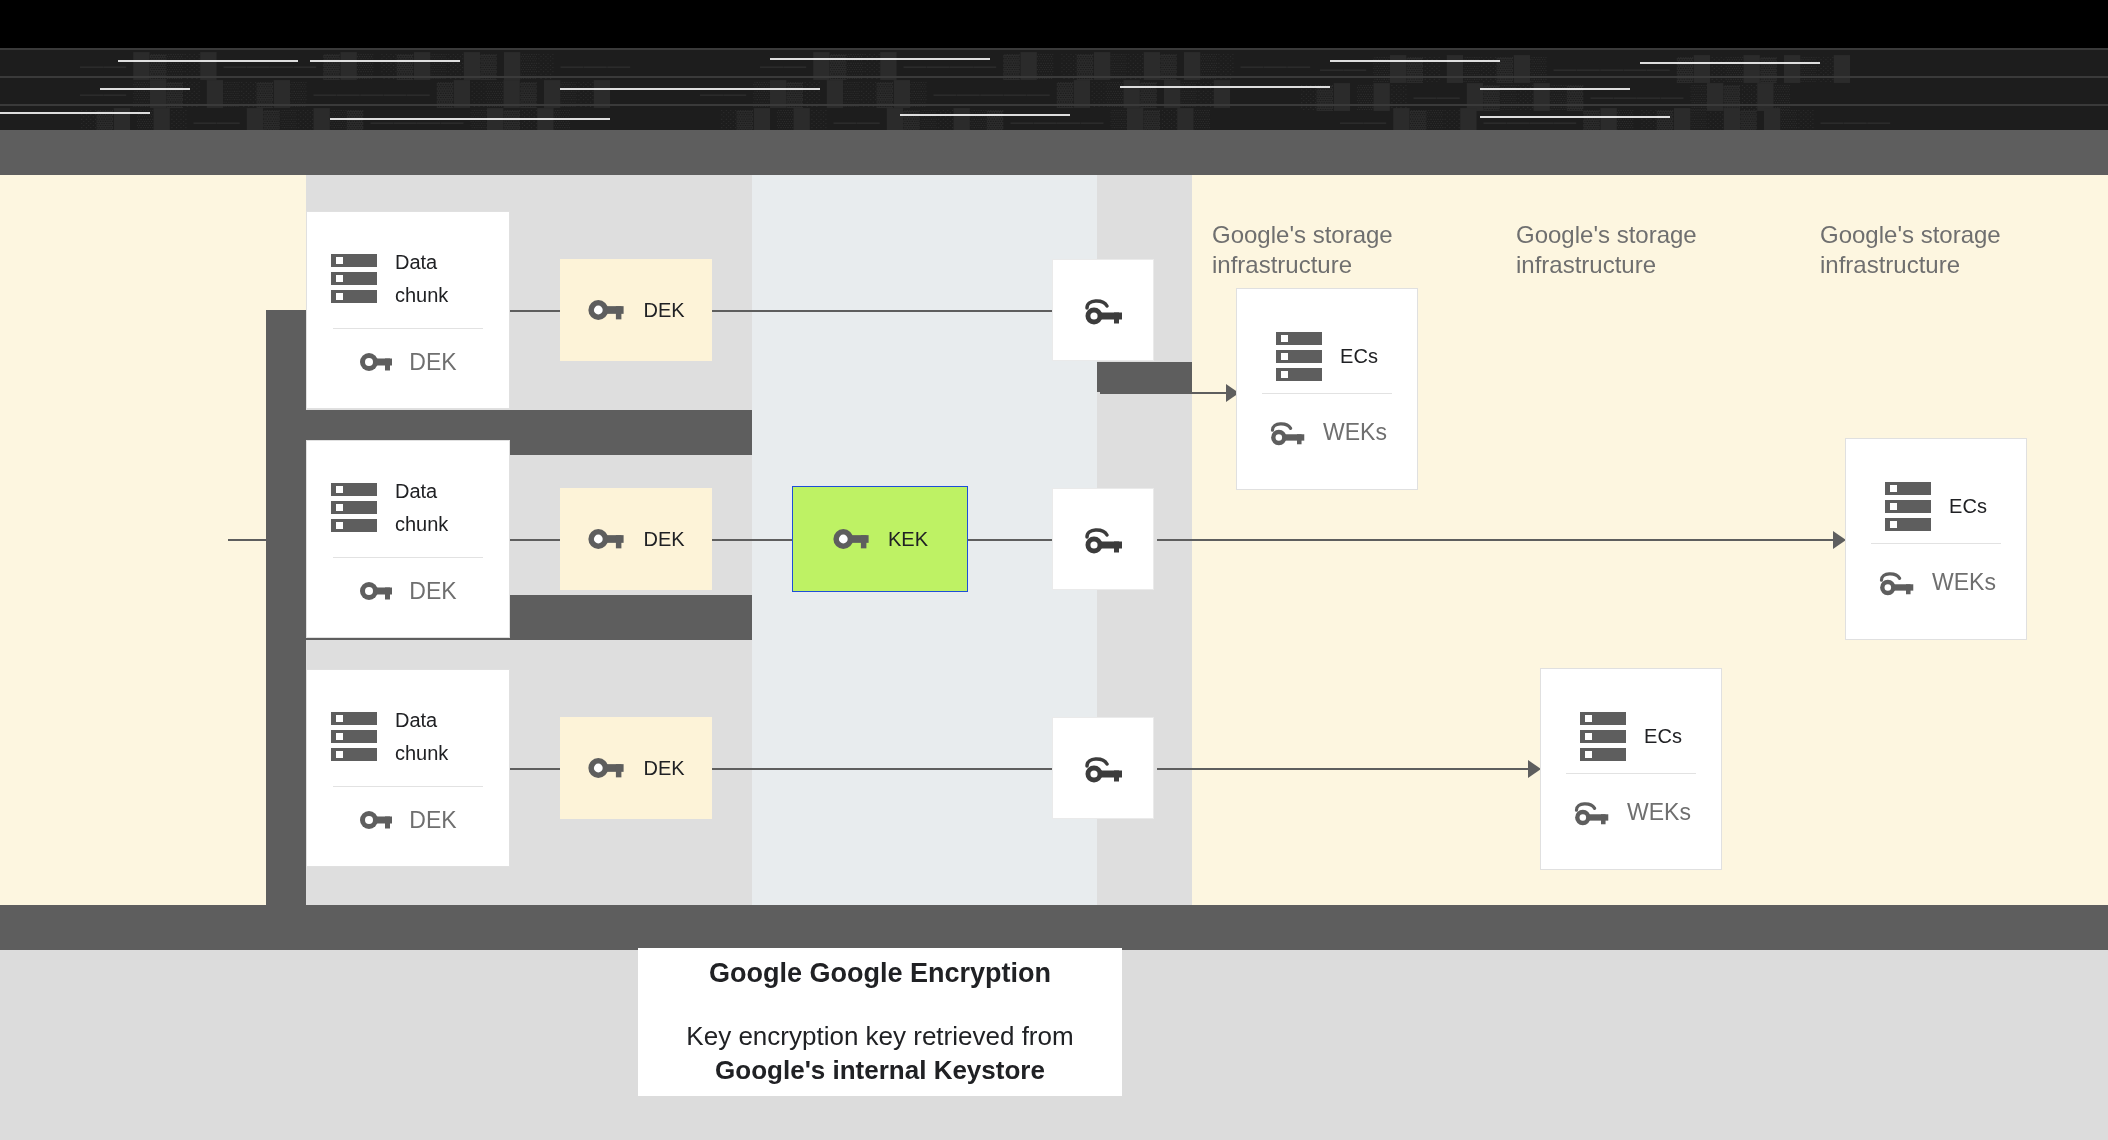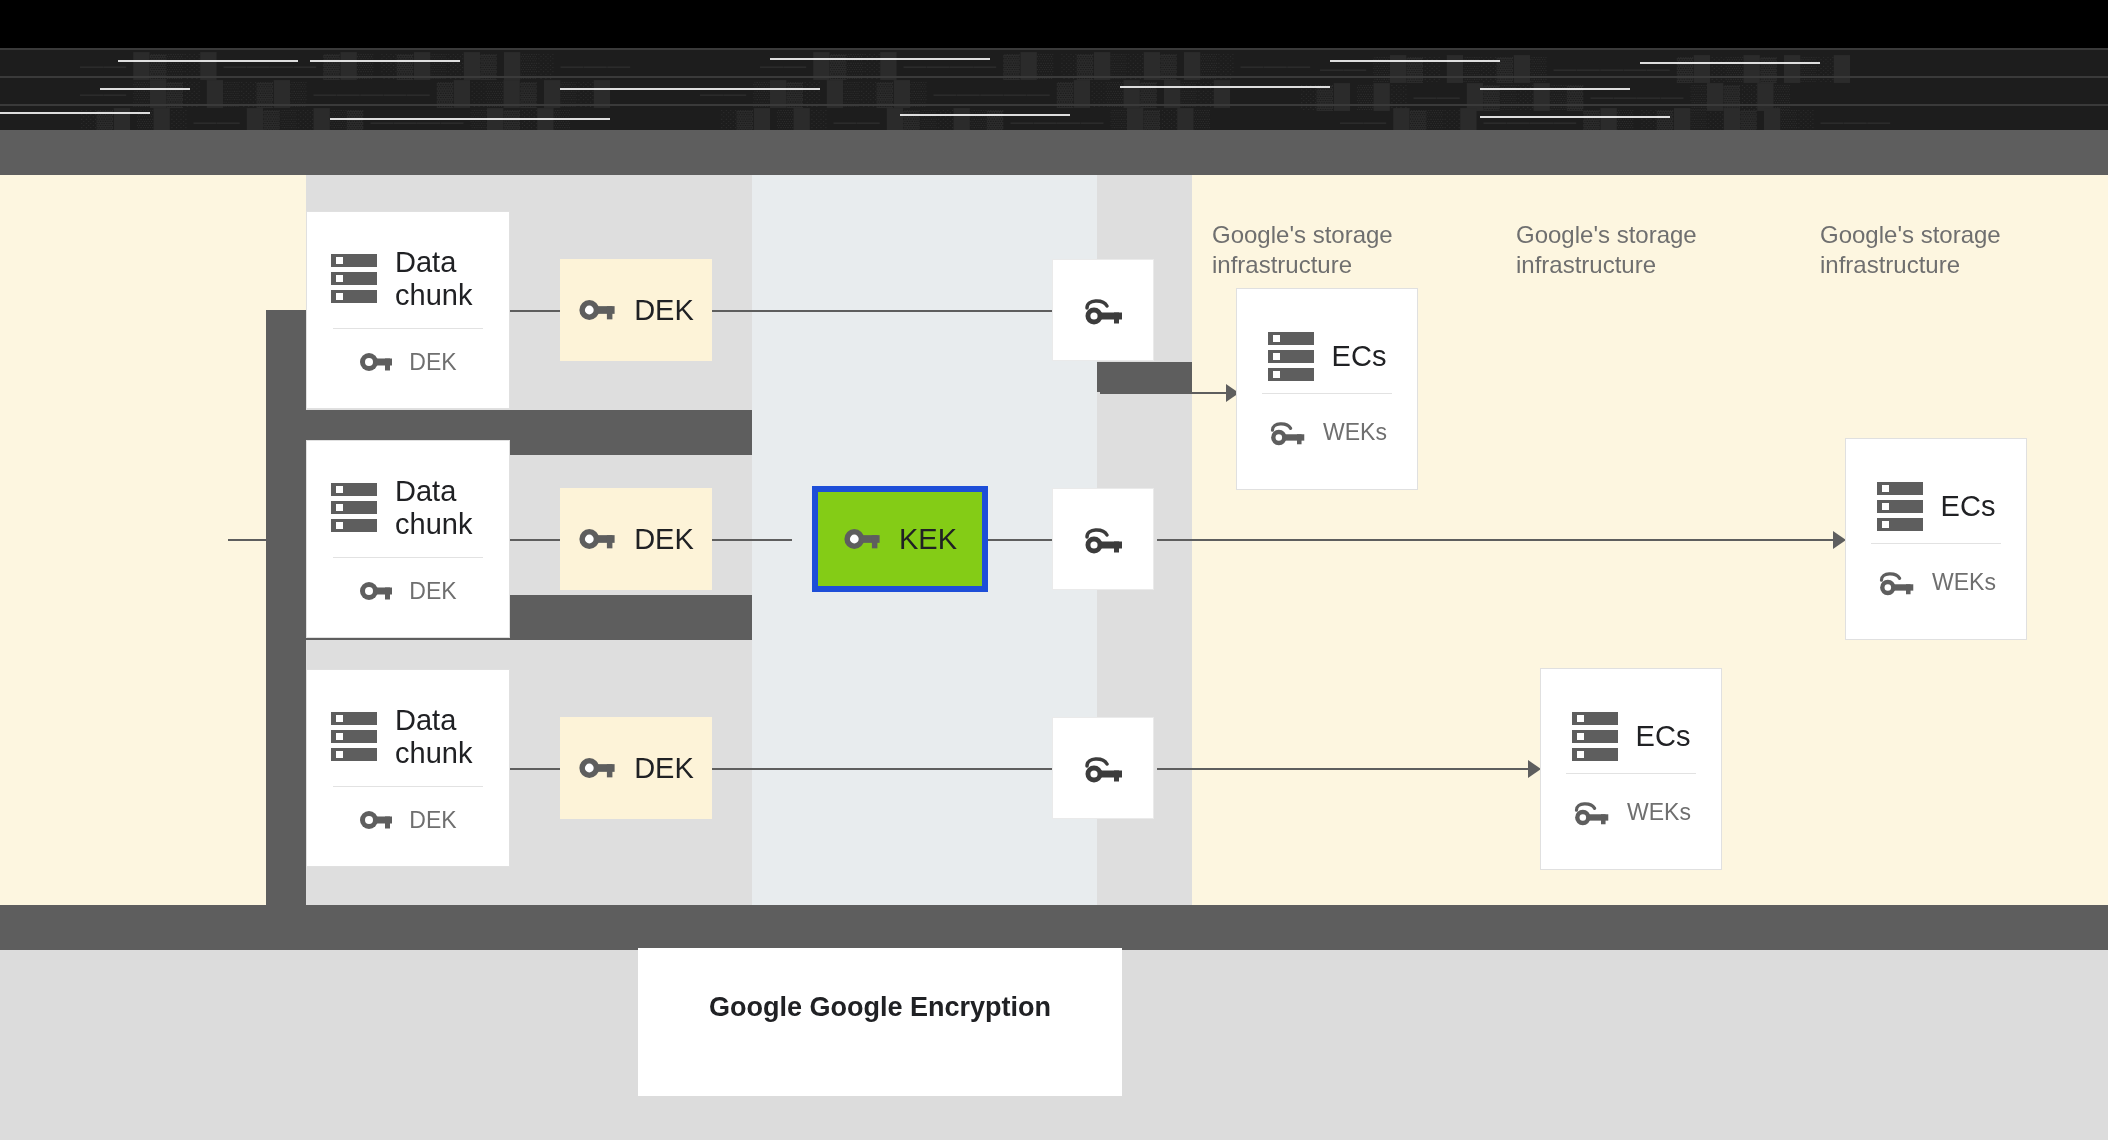--- a/index.html
+++ b/index.html
@@ -33,29 +33,29 @@
 
   
   .card {
     position:absolute; background:#ffffff; border:1px solid #e0e0e0;
     display:flex; flex-direction:column; align-items:center; justify-content:center;
   }
   .card .rowtop { display:flex; align-items:center; gap:18px; }
   .card .divider { height:1px; background:#e2e2e2; }
   .card .rowbot { display:flex; align-items:center; gap:16px; }
 
-  .lbl-dark { color:#202124; font-size:29px; line-height:33px; }
+  .lbl-dark { color:#202124; font-size:20px; line-height:33px; }
   .lbl-grey { color:#6f6f6f; font-size:23px; line-height:26px; }
 
   
   .chip {
     position:absolute; display:flex; align-items:center; justify-content:center; gap:18px;
   }
   .chip-dek { background:#fdf3d8; border:1px solid #fdf3d8; }
-  .chip-kek { background:#84cc16; border:6px solid #1d4ed8;margin-left:20px; }
+  .chip-kek { background:#bef264; border:1px solid #1d4ed8; }
   .chip-white { background:#ffffff; border:1px solid #eaeaea; }
 
   
   .svr { display:flex; flex-direction:column; gap:5px; }
   .svr i { display:block; width:46px; height:13px; background:#5e5e5e; position:relative; }
   .svr i::before { content:""; position:absolute; left:5px; top:3px; width:7px; height:7px; background:#fff; }
 
   svg.ic { display:block; }
 
   
@@ -355,16 +355,20 @@
             <circle cx="13" cy="21" r="3.6" fill="#fff"></circle>
           <rect x="19" y="17.5" width="22" height="7" fill="#5e5e5e"></rect>
             <rect x="33" y="17.5" width="5" height="11" fill="#5e5e5e"></rect>
         </svg>
         <span class="lbl-grey">WEKs</span>
       </div>
     </div>
 
     <div class="caption" style="left:638px;top:768px;width:484px;height:148px;">
       <div class="t1">Google Google Encryption</div>
+      <div class="t2">
+        <span>Key encryption key retrieved from</span><br>
+        <b>Google's internal Keystore</b>
+      </div>
     </div>
 
   </div>
 </div>
 
 </body></html>

